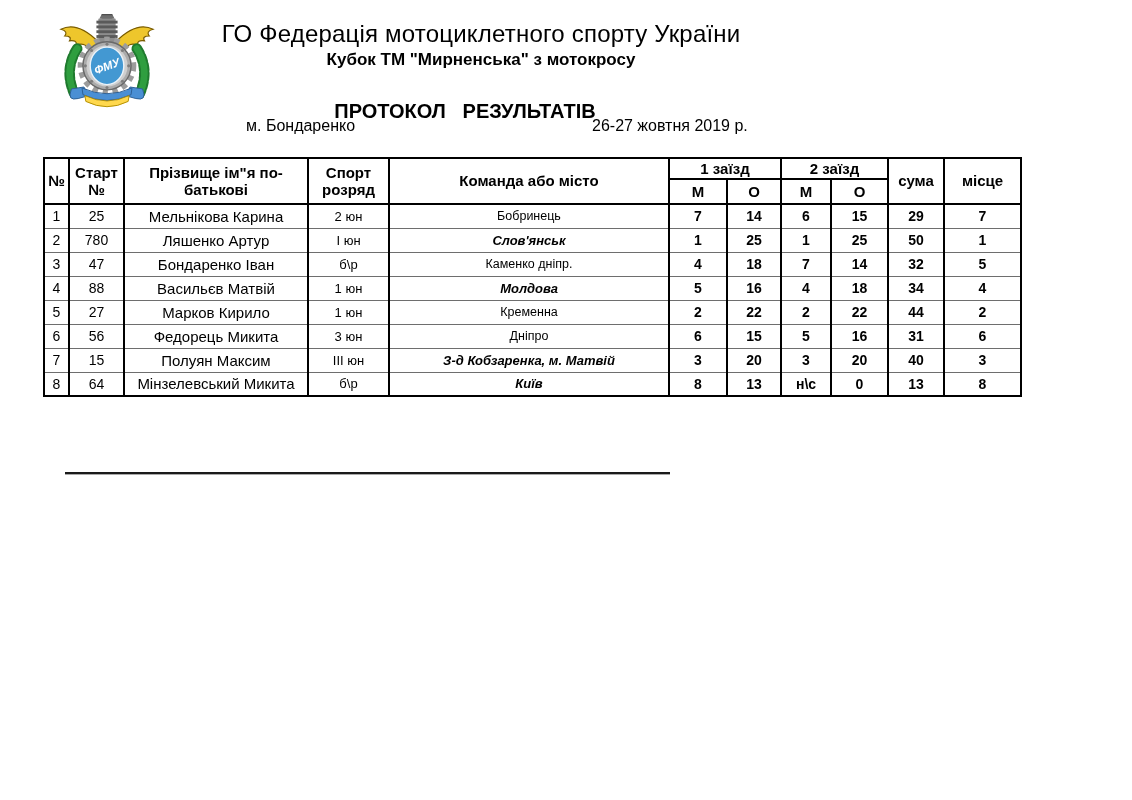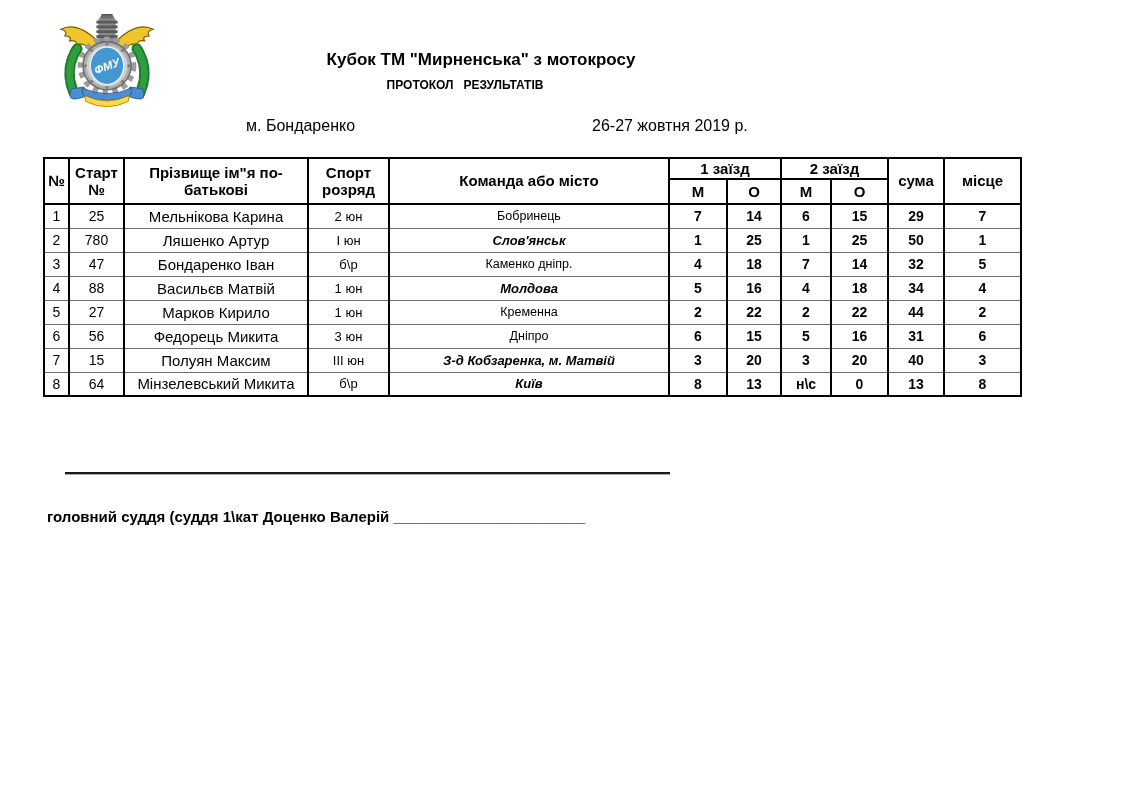--- a/index.html
+++ b/index.html
@@ -17,22 +17,22 @@
   .org-title {
     position: absolute; left: 0; top: 20px; width: 962px;
     text-align: center; font-size: 24px; font-weight: normal;
     letter-spacing: 0.2px;
   }
   .cup-title {
     position: absolute; left: 0; top: 50px; width: 962px;
     text-align: center; font-size: 17px; font-weight: bold;
   }
   .doc-title {
-    position: absolute; left: 0; top: 78px; width: 930px;
-    text-align: center; font-size: 12px; font-weight: bold;
+    position: absolute; left: 0; top: 100px; width: 930px;
+    text-align: center; font-size: 20px; font-weight: bold;
     white-space: pre;
   }
   .city-line { position: absolute; left: 246px; top: 117px; font-size: 16px; }
   .date-line { position: absolute; left: 592px; top: 117px; font-size: 16px; }
   .class-label {
     position: absolute; left: 0; top: 136px; width: 964px;
     text-align: center; font-size: 16px; font-weight: bold;
   }
 
   table.results {
@@ -125,20 +125,21 @@
     </g>
 
     <g stroke-width="1">
       <path d="M18,80 Q13,93 25,90 L36,87 L31,78 Z" fill="#4a8fd4" stroke="#2d5f94"></path>
       <path d="M92,80 Q97,93 85,90 L74,87 L79,78 Z" fill="#4a8fd4" stroke="#2d5f94"></path>
       <path d="M29,79 Q55,91 81,79 L80,86 Q55,98 30,86 Z" fill="#4a8fd4" stroke="#2d5f94"></path>
       <path d="M32,87 Q55,98 78,87 L77,93 Q55,104 33,93 Z" fill="#ffd84d" stroke="#b38f00"></path>
     </g>
   </svg>
 
+  <div class="org-title">ГО Федерація мотоциклетного спорту України</div>
   <div class="cup-title">Кубок ТМ "Мирненська" з мотокросу</div>
   <div class="doc-title">ПРОТОКОЛ   РЕЗУЛЬТАТІВ</div>
   <div class="city-line">м. Бондаренко</div>
   <div class="date-line">26-27 жовтня 2019 р.</div>
 
   <table class="results">
     <colgroup>
       <col style="width:25px">
         <col style="width:55px">
         <col style="width:184px">
@@ -272,15 +273,14 @@
         <td class="cell-score">13</td>
         <td class="cell-score">н\с</td>
         <td class="cell-score">0</td>
         <td class="cell-score">13</td>
         <td class="cell-score">8</td>
       </tr>
     </tbody>
   </table>
 
   <div class="sig-rule"></div>
-  <div class="sig-judge">головний суддя (суддя 1\кат Доценко Валерій _______________________</div>
 
 </div>
 
 </body></html>

